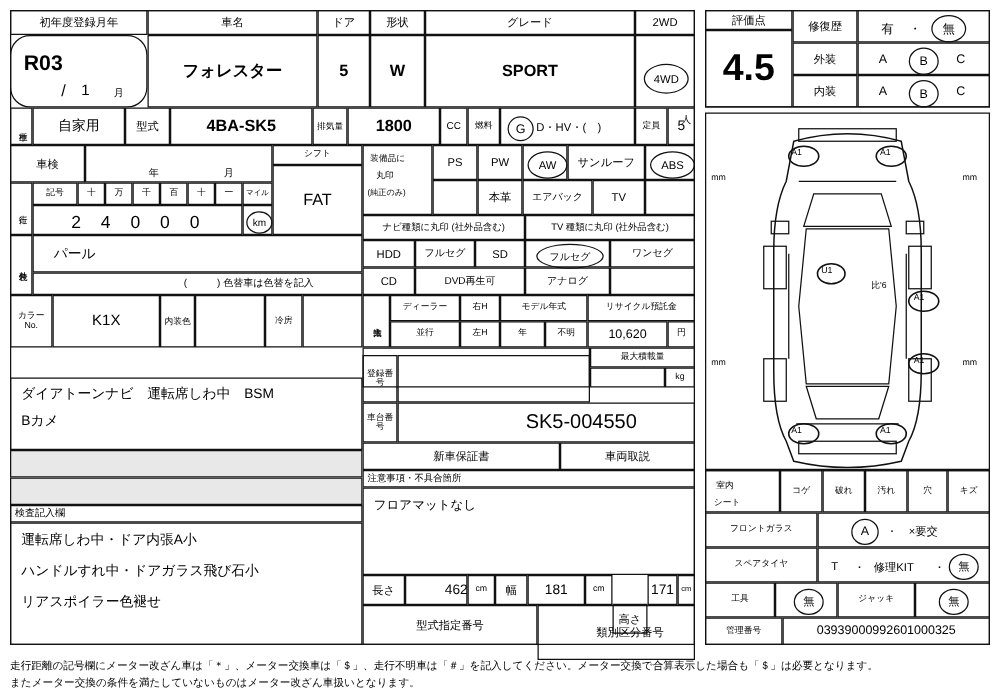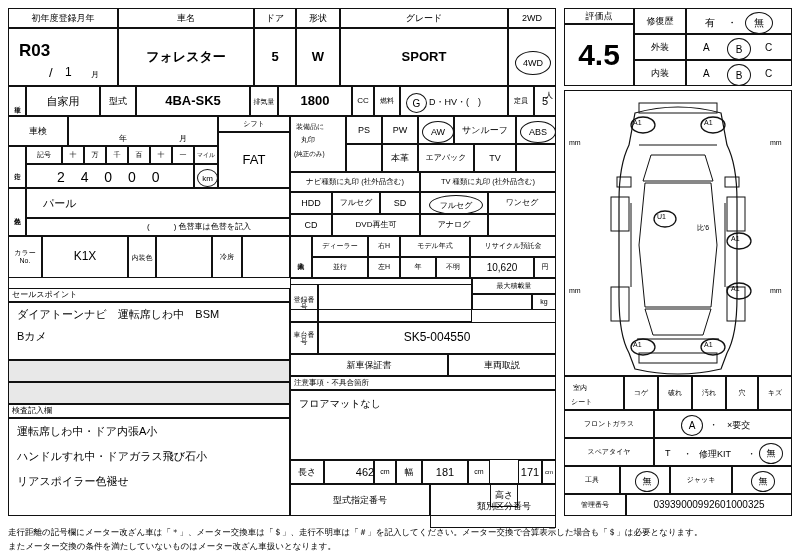--- a/index.html
+++ b/index.html
@@ -37,21 +37,21 @@
   <div class="box" style="left:296px;top:8px;width:44px;height:20px;">
     <div class="lbl" style="width:100%;height:100%;">形状</div>
   </div>
   <div class="box" style="left:340px;top:8px;width:168px;height:20px;">
     <div class="lbl" style="width:100%;height:100%;">グレード</div>
   </div>
   <div class="box" style="left:508px;top:8px;width:48px;height:20px;">
     <div class="lbl" style="width:100%;height:100%;">2WD</div>
   </div>
 
-  <div class="box" style="left:8px;top:28px;width:110px;height:58px;">
+  <div class="box" style="left:8px;top:28px;width:110px;height:58px;border-radius:16px;">
     <div class="nb big" style="left:10px;top:12px;">R03</div>
     <div class="nb" style="left:40px;top:36px;font-size:13px;">/</div>
     <div class="nb" style="left:56px;top:36px;font-size:12px;">1</div>
     <div class="nb sm" style="left:82px;top:40px;">月</div>
   </div>
   <div class="box" style="left:118px;top:28px;width:136px;height:58px;">
     <div class="lbl mid" style="width:100%;height:100%;">フォレスター</div>
   </div>
   <div class="box" style="left:254px;top:28px;width:42px;height:58px;">
     <div class="lbl mid" style="width:100%;height:100%;">5</div>
@@ -270,23 +270,20 @@
   <div class="box" style="left:470px;top:236px;width:86px;height:21px;">
       <div class="lbl xs" style="width:100%;height:100%;">リサイクル預託金</div>
     </div>
   <div class="box" style="left:470px;top:257px;width:64px;height:21px;">
       <div class="lbl" style="width:100%;height:100%;font-size:10px;">10,620</div>
     </div>
   <div class="box" style="left:534px;top:257px;width:22px;height:21px;">
       <div class="lbl xs" style="width:100%;height:100%;">円</div>
     </div>
 
-  <div class="box" style="left:8px;top:288px;width:282px;height:14px;">
-    <div class="lblL" style="width:100%;height:100%;font-size:8px;">セールスポイント</div>
-  </div>
   <div class="box" style="left:8px;top:302px;width:282px;height:58px;">
     <div class="nb" style="left:8px;top:4px;font-size:11px;">ダイアトーンナビ　運転席しわ中　BSM</div>
     <div class="nb" style="left:8px;top:26px;font-size:11px;">Bカメ</div>
   </div>
 
   <div class="box" style="left:290px;top:278px;width:182px;height:32px;"></div>
   <div class="box" style="left:472px;top:278px;width:84px;height:16px;">
       <div class="lbl xs" style="width:100%;height:100%;">最大積載量</div>
     </div>
   <div class="box" style="left:472px;top:294px;width:60px;height:16px;"></div>
@@ -296,21 +293,21 @@
 
   <div class="box" style="left:290px;top:284px;width:28px;height:38px;">
     <div class="lbl xs" style="width:100%;height:100%;line-height:1.0;">登録番号</div>
   </div>
   <div class="box" style="left:318px;top:284px;width:154px;height:38px;"></div>
 
   <div class="box" style="left:290px;top:322px;width:28px;height:32px;">
     <div class="lbl xs" style="width:100%;height:100%;line-height:1.0;">車台番号</div>
   </div>
   <div class="box" style="left:318px;top:322px;width:238px;height:32px;">
-    <div class="lbl" style="width:100%;height:100%;font-size:12px;">SK5-004550</div>
+    <div class="lbl" style="width:100%;height:100%;font-size:16px;padding-left:28px;">SK5-004550</div>
   </div>
 
   <div class="box" style="left:290px;top:354px;width:158px;height:22px;">
     <div class="lbl" style="width:100%;height:100%;font-size:9px;">新車保証書</div>
   </div>
   <div class="box" style="left:448px;top:354px;width:108px;height:22px;">
     <div class="lbl" style="width:100%;height:100%;font-size:9px;">車両取説</div>
   </div>
 
   <div class="box" style="left:290px;top:376px;width:266px;height:14px;">

